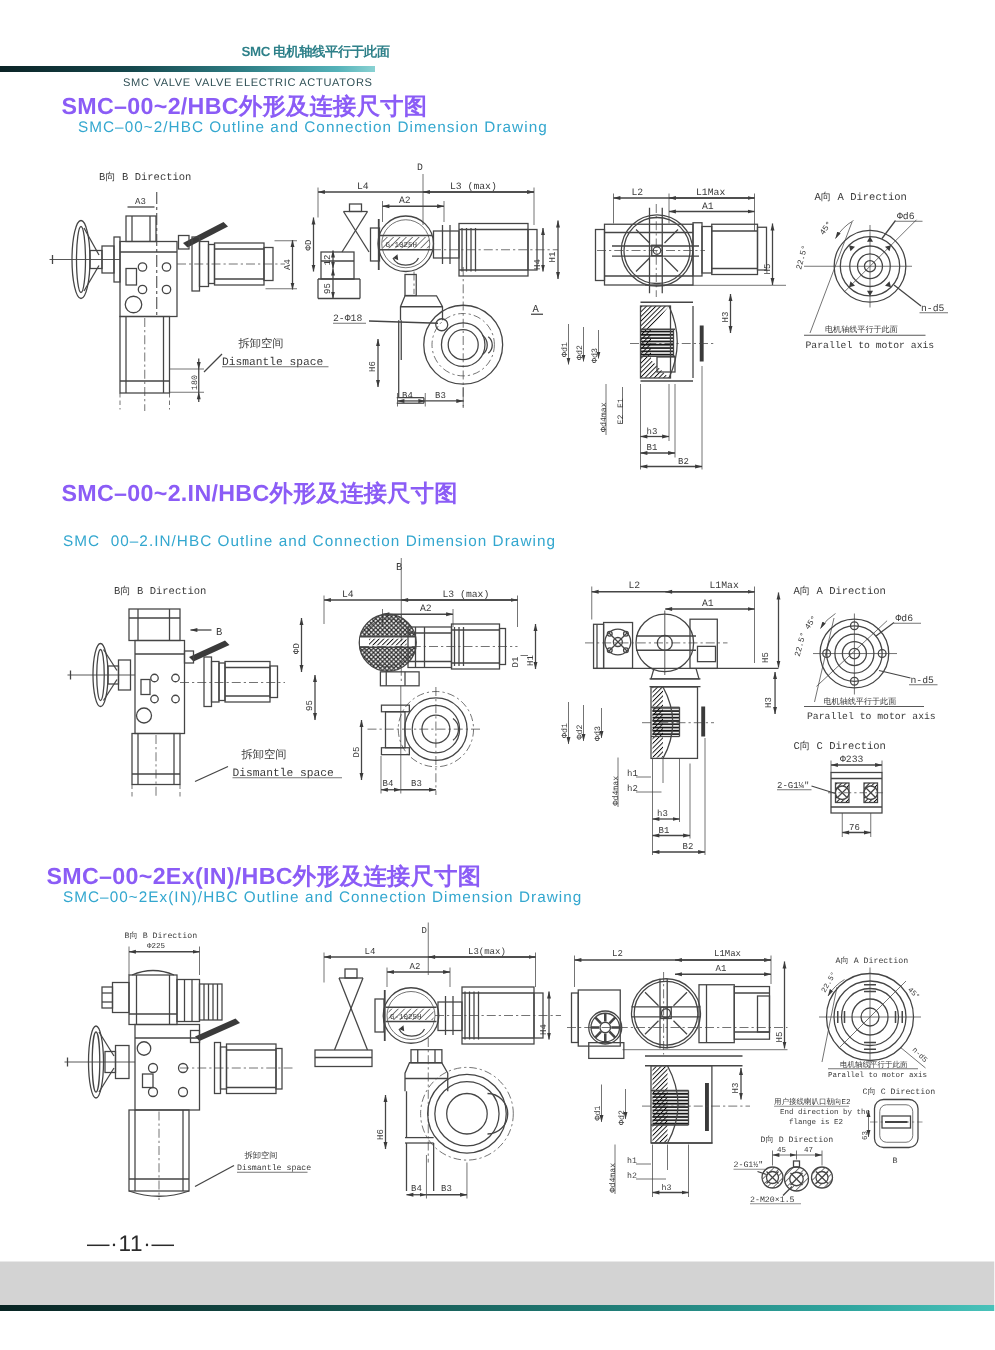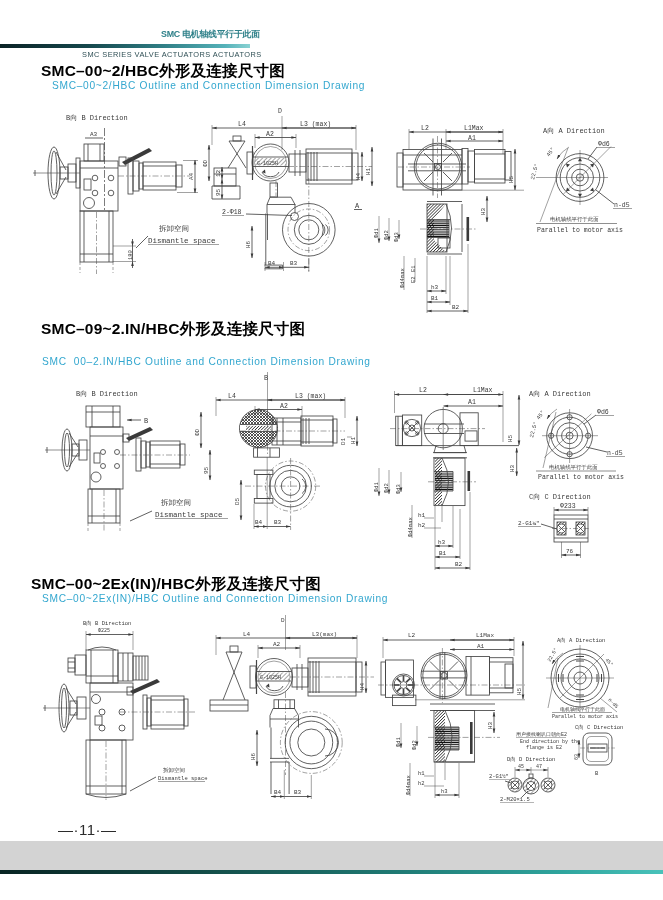--- a/index.html
+++ b/index.html
@@ -3,39 +3,39 @@
 <meta charset="utf-8">
 <style>
   html,body{margin:0;padding:0;}
   body{width:663px;height:900px;position:relative;background:#fff;overflow:hidden;
        font-family:"Liberation Sans",sans-serif;}
   .abs{position:absolute;}
   .cn-top{left:161px;top:28px;font-size:8.9px;color:#2e8089;letter-spacing:-0.25px;font-weight:bold;}
   .bar-top{left:0;top:44px;width:250px;height:4px;
      background:linear-gradient(to right,#0b2326,#15474c 35%,#2f7e85 65%,#55b2b9 90%,#8ad2d3);}
   .en-top{left:82px;top:49.5px;font-size:7.4px;color:#2f4f55;letter-spacing:0.45px;}
-  .h-big{font-size:15.5px;font-weight:bold;color:#000000;letter-spacing:0.2px;}
+  .h-big{font-size:15.5px;font-weight:bold;color:#8b5cf6;letter-spacing:0.2px;}
   .h-en{font-size:10.2px;color:#33a7cf;letter-spacing:0.7px;}
   .gray-band{left:0;top:841px;width:663px;height:29px;background:#d3d3d3;}
   .pageno{left:58px;top:821px;font-size:15px;color:#2b2b2b;letter-spacing:0.5px;}
   .bar-bot{left:0;top:870px;width:663px;height:4px;
      background:linear-gradient(to right,#082423,#134c47 30%,#1f7a74 60%,#2fa59e 85%,#49c2ba);}
   svg text{font-family:"Liberation Mono",monospace;fill:#3a3a3a;stroke:none;}
   svg{shape-rendering:geometricPrecision;}
 </style>
 </head>
 <body>
   <div class="abs cn-top">SMC 电机轴线平行于此面</div>
   <div class="abs bar-top"></div>
-  <div class="abs en-top">SMC SERIES VALVE ACTUATORS ACTUATORS</div>
+  <div class="abs en-top">SMC VALVE VALVE ELECTRIC ACTUATORS</div>
 
   <div class="abs h-big" style="left:41px;top:61px;">SMC–00~2/HBC外形及连接尺寸图</div>
   <div class="abs h-en" style="left:52px;top:80px;">SMC–00~2/HBC Outline and Connection Dimension Drawing</div>
 
-  <div class="abs h-big" style="left:41px;top:319px;">SMC–09~2.IN/HBC外形及连接尺寸图</div>
+  <div class="abs h-big" style="left:41px;top:319px;">SMC–00~2.IN/HBC外形及连接尺寸图</div>
   <div class="abs h-en" style="left:42px;top:356px;">SMC&nbsp;&nbsp;00–2.IN/HBC Outline and Connection Dimension Drawing</div>
 
   <div class="abs h-big" style="left:31px;top:574px;">SMC–00~2Ex(IN)/HBC外形及连接尺寸图</div>
   <div class="abs h-en" style="left:42px;top:593px;">SMC–00~2Ex(IN)/HBC Outline and Connection Dimension Drawing</div>
 
   <div class="abs gray-band"></div>
   <div class="abs bar-bot"></div>
   <div class="abs pageno">—·11·—</div>
 
   <svg class="abs" style="left:0;top:0" width="663" height="900" viewBox="0 0 663 900" fill="none" stroke="#454545" stroke-width="0.85" stroke-linecap="butt">

